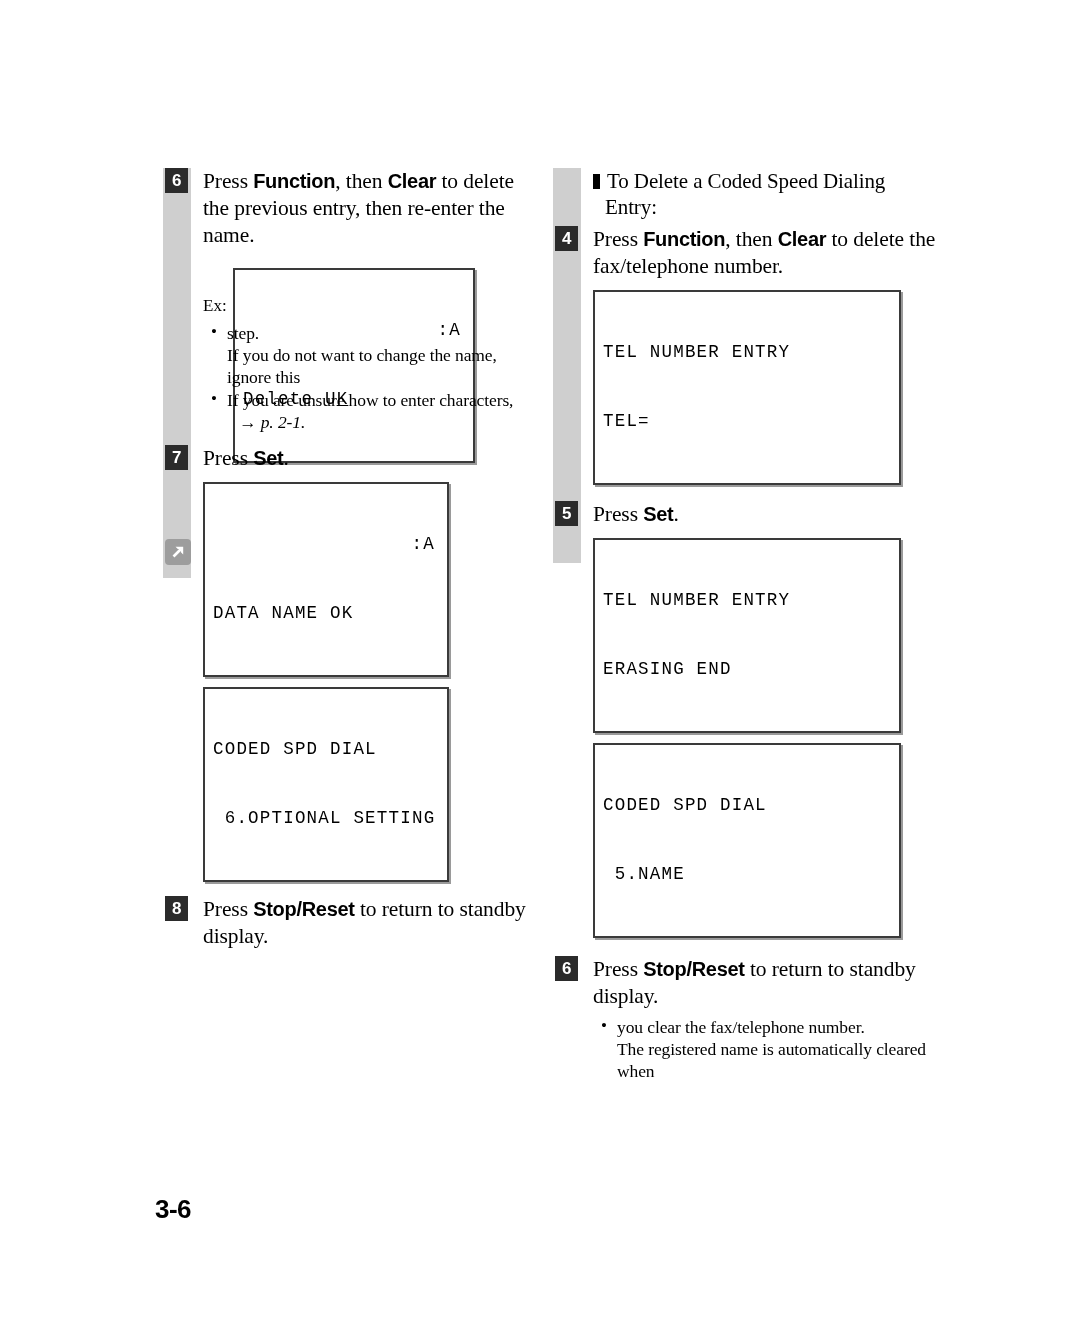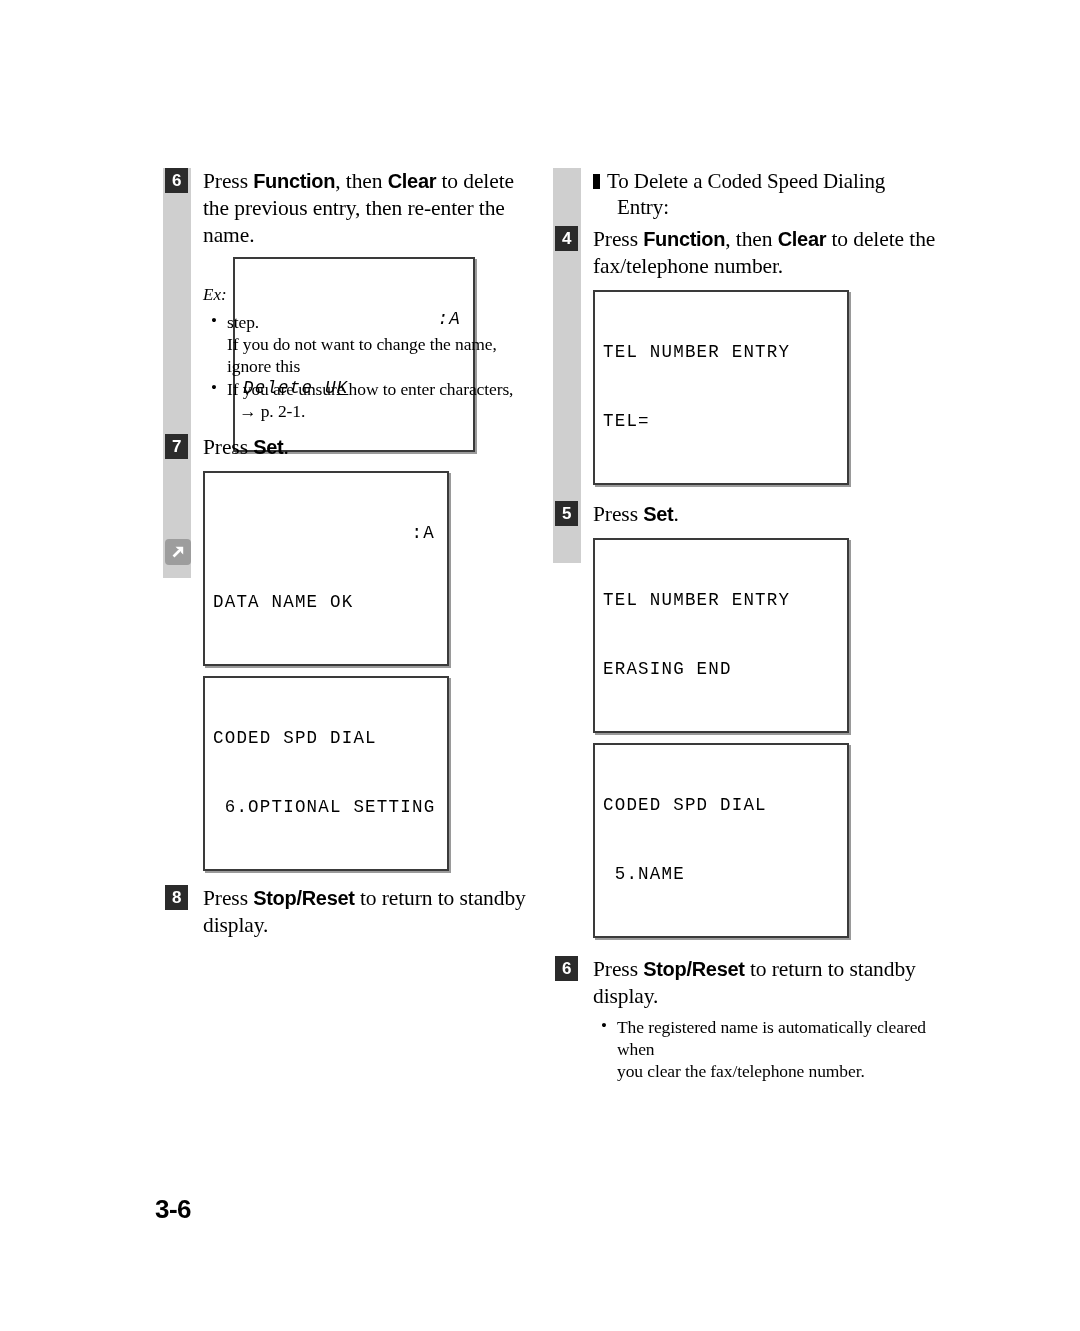--- a/index.html
+++ b/index.html
@@ -90,21 +90,21 @@
   .heading-marker {
     display: inline-block;
     width: 7px;
     height: 15px;
     background: #000000;
     margin-right: 7px;
     vertical-align: -1px;
   }
   .heading-l2 {
     display: block;
-    margin-left: 24px;
+    margin-left: 12px;
   }
 
   
   .lcd {
     box-sizing: border-box;
     border: 2px solid #3a3a3a;
     background: #ffffff;
     box-shadow: 2px 2px 0 0 #9a9a9a;
     font-family: "Liberation Mono", monospace;
     font-size: 17.5px;
@@ -113,23 +113,22 @@
     letter-spacing: 1.2px;
     white-space: pre;
   }
   .lcd-row { display: block; min-height: 23px; }
   .lcd-row.right { text-align: right; padding-right: 4px; }
 
   
   .ex-wrap {
     position: relative;
     margin-left: 40px;
-    margin-top: 8px;
+    margin-top: 19px;
     height: 50px;
-    font-style: italic;
   }
   .ex-label {
     position: absolute;
     left: 0;
     bottom: 2px;
     font-size: 17px;
     font-family: "Liberation Serif", serif;
   }
   .ex-wrap .lcd {
     position: absolute;
@@ -157,20 +156,21 @@
   .bullet::before {
     content: "\2022";
     position: absolute;
     left: 2px;
     top: -1px;
     font-size: 17px;
   }
   .bullet .indent {
     display: block;
     padding-left: 12px;
+    font-style: italic;
   }
   .bullet .cont {
     display: block;
   }
 
   
   .jump-icon {
     position: absolute;
     left: 165px;
     top: 539px;
@@ -193,21 +193,21 @@
   }
 
   
   .mt6  { margin-top: 6px; }
   .mt10 { margin-top: 10px; }
   .mt12 { margin-top: 12px; }
   .mt14 { margin-top: 14px; }
   .mt16 { margin-top: 16px; }
   .mt18 { margin-top: 18px; }
   .lcd-left-w  { width: 246px; }
-  .lcd-right-w { width: 256px; }
+  .lcd-right-w { width: 308px; }
 </style>
 </head>
 <body>
 
 <div class="page">
 
   <div class="column col-left">
     <div class="step-rail"></div>
 
     <div class="step">
@@ -323,21 +323,21 @@
       <div class="step-badge">6</div>
       <div class="step-body">
         <div class="step-text">
           <span>Press </span><b>Stop/Reset</b><span> to return to standby display.</span>
         </div>
       </div>
     </div>
 
     <div class="bullets mt6">
       <div class="bullet">
+        <span class="cont">you clear the fax/telephone number.</span>
         <span class="cont">The registered name is automatically cleared when</span>
-        <span class="cont">you clear the fax/telephone number.</span>
       </div>
     </div>
   </div>
 
   <div class="folio">3-6</div>
 
 </div>
 
 </body></html>

